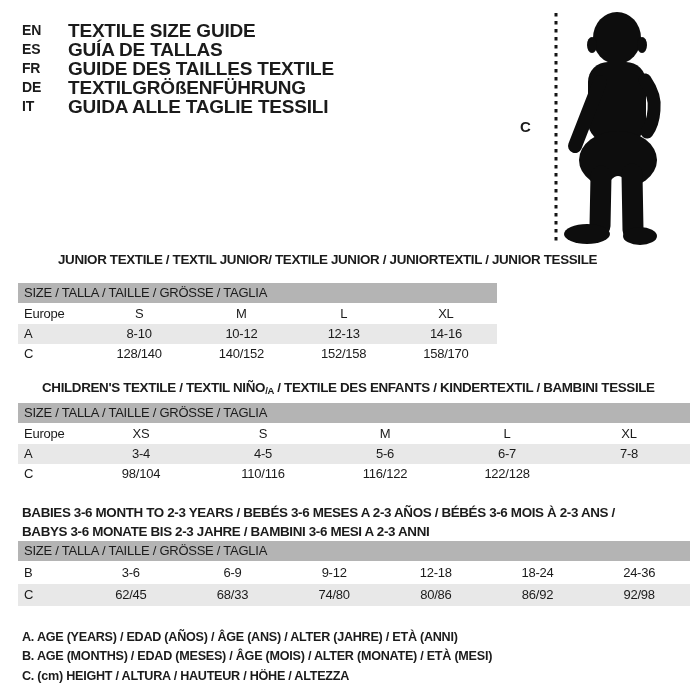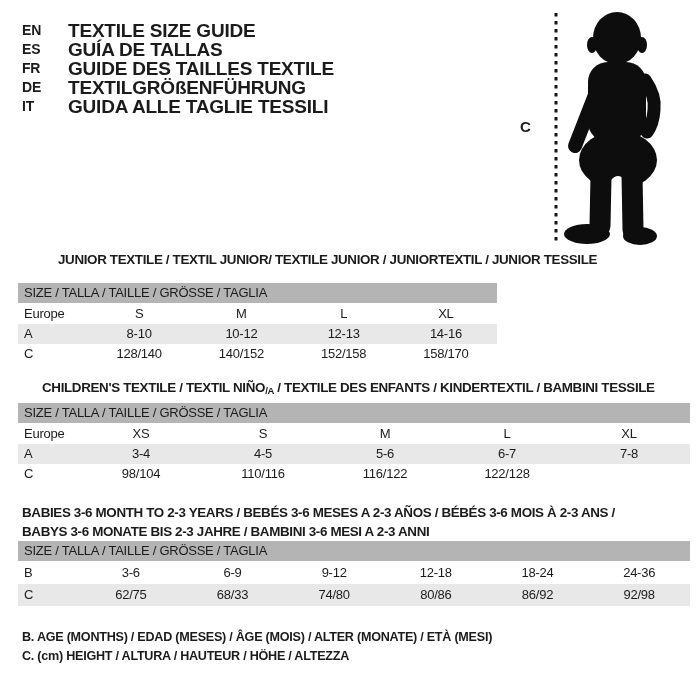--- a/index.html
+++ b/index.html
@@ -156,25 +156,26 @@
     <span class="c0">B</span>
     <span>3-6</span>
     <span>6-9</span>
     <span>9-12</span>
     <span>12-18</span>
     <span>18-24</span>
     <span>24-36</span>
   </div>
   <div class="trow shaded">
     <span class="c0">C</span>
-    <span>62/75</span>
+    <span>62/45</span>
     <span>68/33</span>
     <span>74/80</span>
     <span>80/86</span>
     <span>86/92</span>
     <span>92/98</span>
   </div>
 </div>
 
 <div class="abs legend">
+  <div class="legend-line">A. AGE (YEARS) / EDAD (AÑOS) / ÂGE (ANS) / ALTER (JAHRE) / ETÀ (ANNI)</div>
   <div class="legend-line">B. AGE (MONTHS) / EDAD (MESES) / ÂGE (MOIS) / ALTER (MONATE) / ETÀ (MESI)</div>
   <div class="legend-line">C. (cm) HEIGHT / ALTURA / HAUTEUR / HÖHE / ALTEZZA</div>
 </div>
 
 </body></html>

